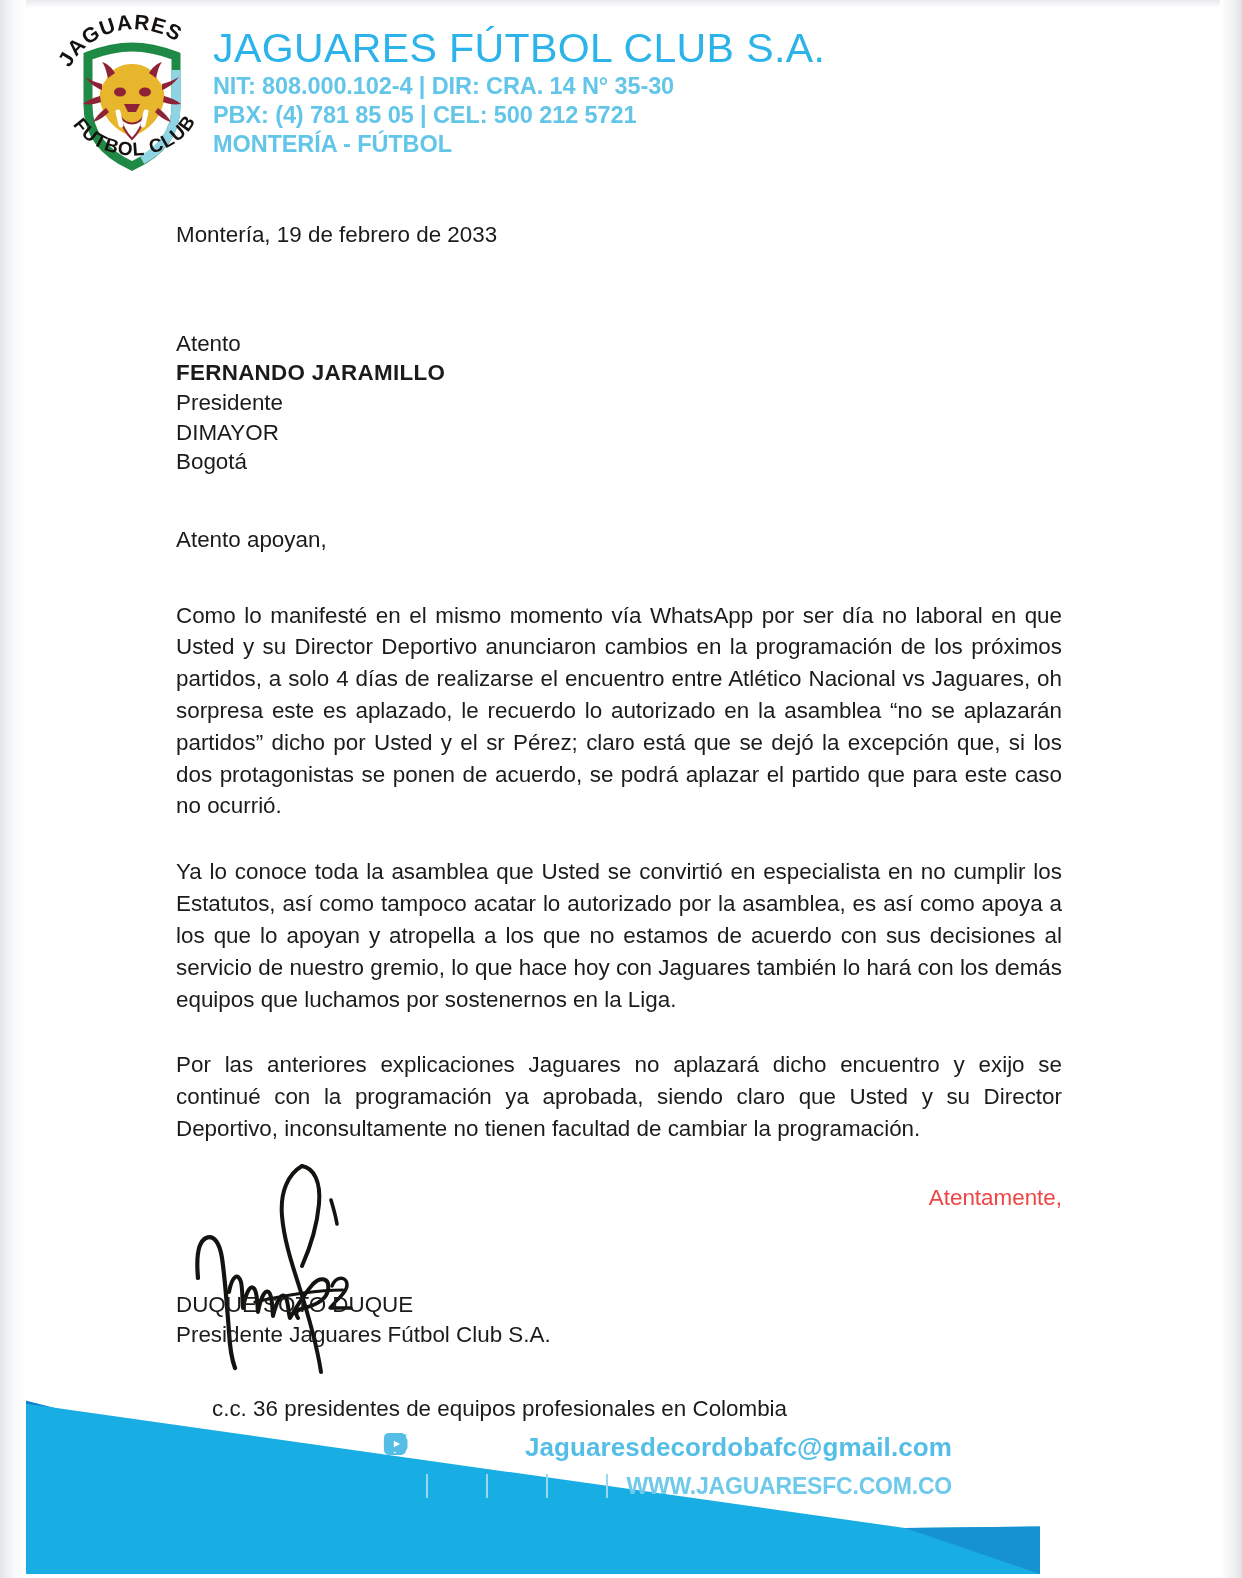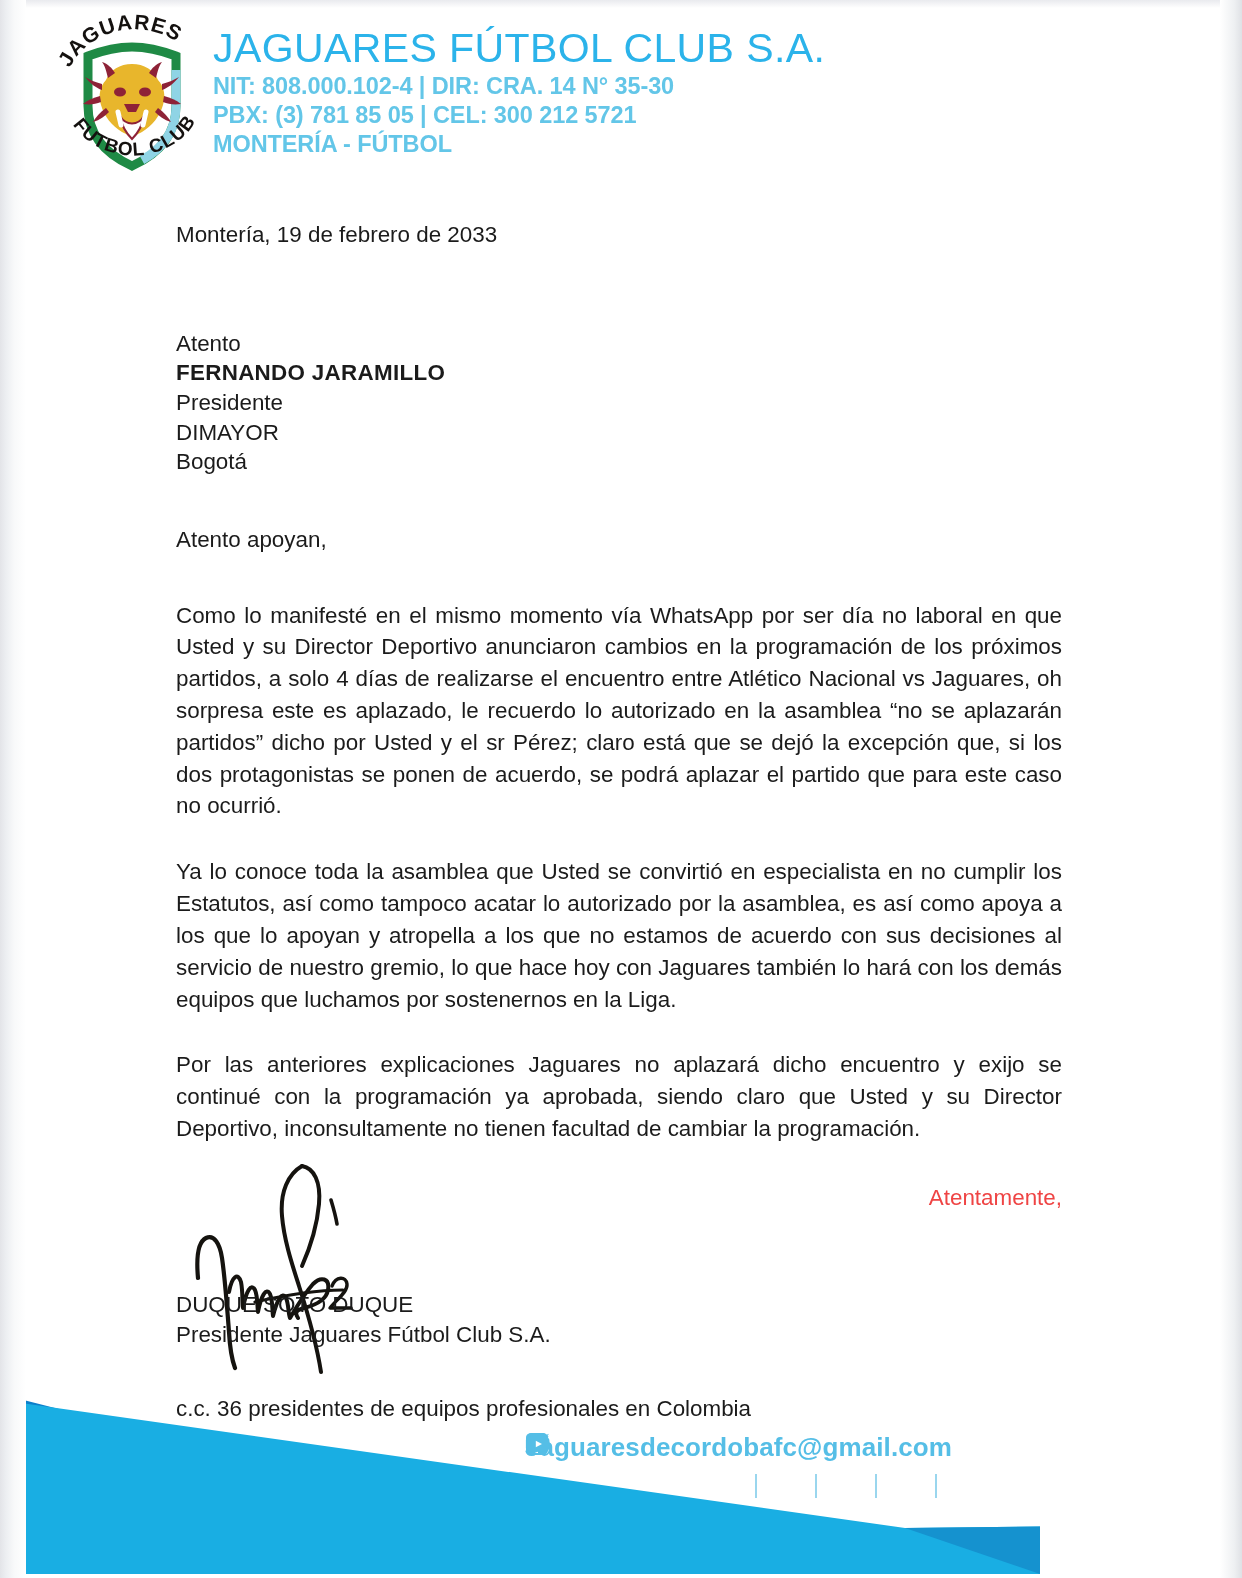--- a/index.html
+++ b/index.html
@@ -165,20 +165,21 @@
     line-height: 1.35;
     z-index: 2;
   }
   .signer div { white-space: nowrap; }
 
   .cc-line {
     margin-top: 72px;
     font-size: 22.4px;
     color: #1b1b1b;
     line-height: 1.2;
+    margin-left: 36px;
   }
 
   
   .footer {
     position: absolute;
     left: 0;
     bottom: 4px;
     width: 1040px;
     height: 246px;
     overflow: hidden;
@@ -276,21 +277,21 @@
         </g>
         <text font-family="Liberation Sans, sans-serif" font-size="19" font-weight="bold" fill="#14110f" letter-spacing="1">
           <textPath href="#arcBot" startOffset="6%">FUTBOL CLUB</textPath>
         </text>
       </svg>
     </div>
 
     <div class="brand-block">
       <div class="brand-title">JAGUARES FÚTBOL CLUB S.A.</div>
       <div class="brand-line">NIT: 808.000.102-4 | DIR: CRA. 14 N° 35-30</div>
-      <div class="brand-line">PBX: (3) 781 85 05 | CEL: 300 212 5721</div>
+      <div class="brand-line">PBX: (4) 781 85 05 | CEL: 500 212 5721</div>
       <div class="brand-line">MONTERÍA - FÚTBOL</div>
     </div>
   </div>
 
   <div class="content letter-text">
 
     <div class="date-line">Montería, 19 de febrero de 2033</div>
 
     <div class="addressee">
       <div>Atento</div>
@@ -364,17 +365,18 @@
             </svg>
         </span>
         <span class="sep"></span>
         <span class="soc">
           <svg width="26" height="24" viewBox="0 0 26 24">
               <rect x="1.5" y="4.5" width="23" height="15" rx="4.5" fill="#55BEE6"></rect>
               <polygon points="10.8,8.8 17,12 10.8,15.2" fill="#ffffff"></polygon>
             </svg>
         </span>
         <span class="sep"></span>
+        <span class="footer-url">WWW.JAGUARESFC.COM.CO</span>
       </div>
     </div>
   </div>
 
 </div>
 
 </body></html>

